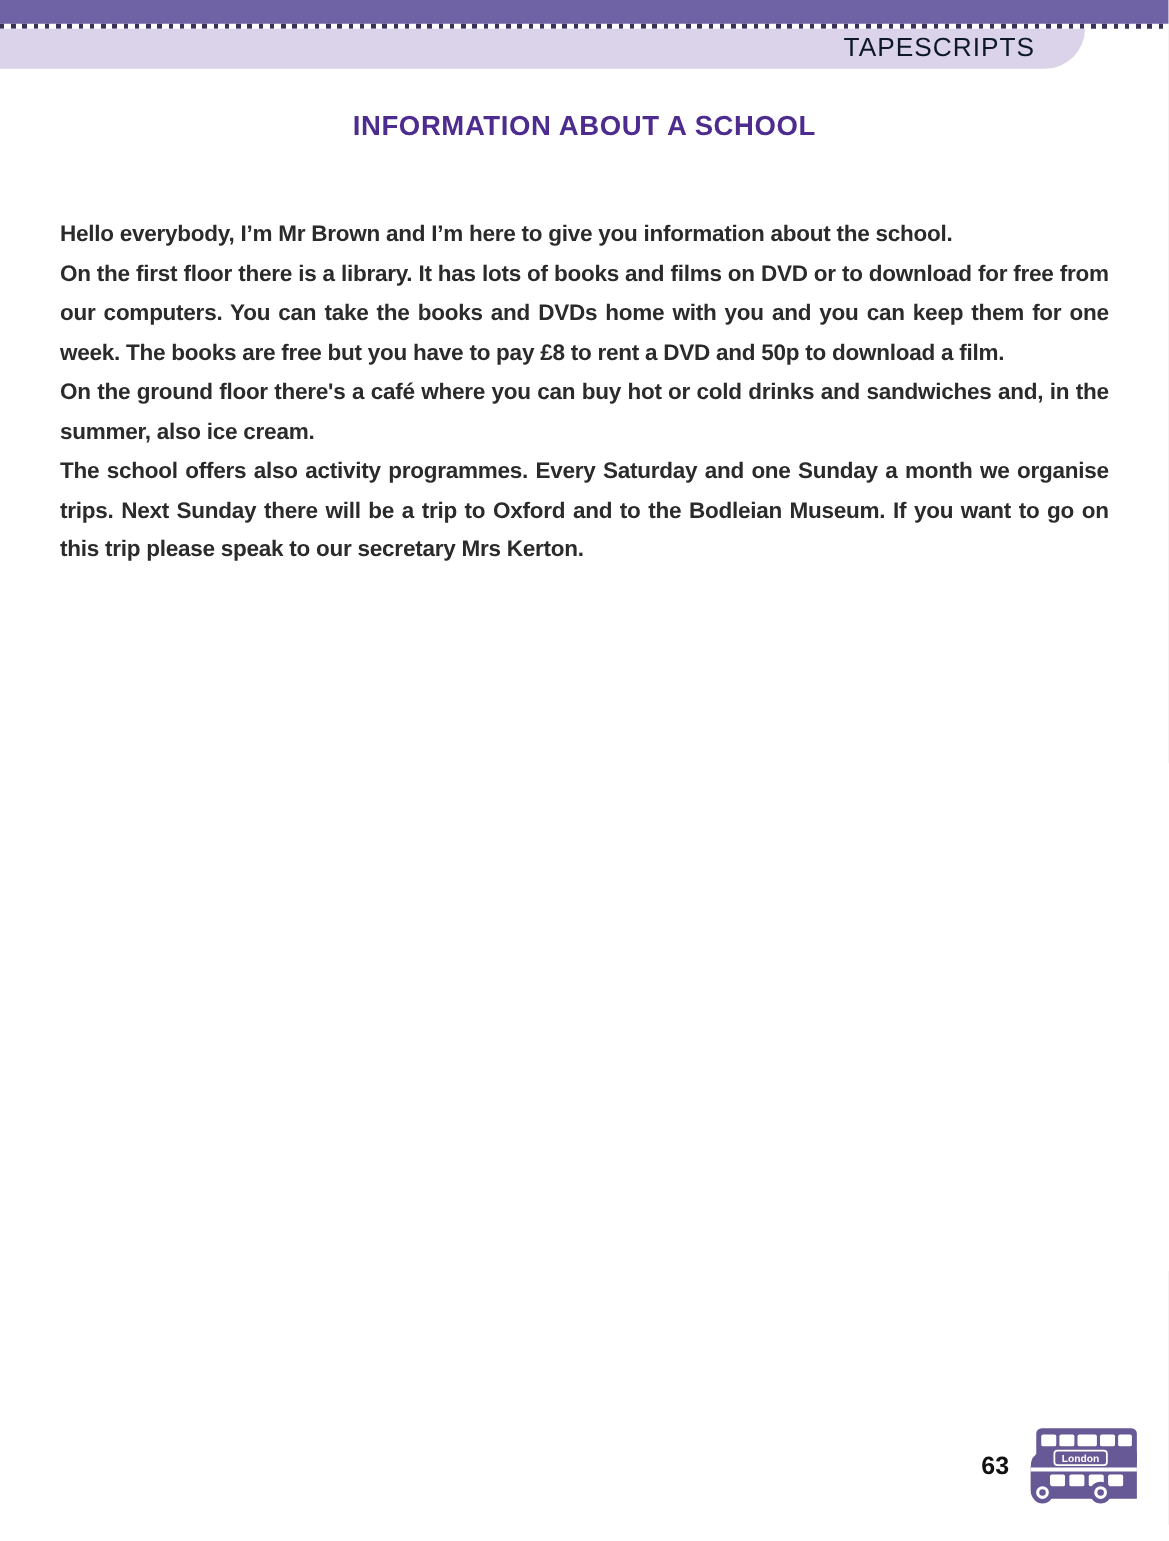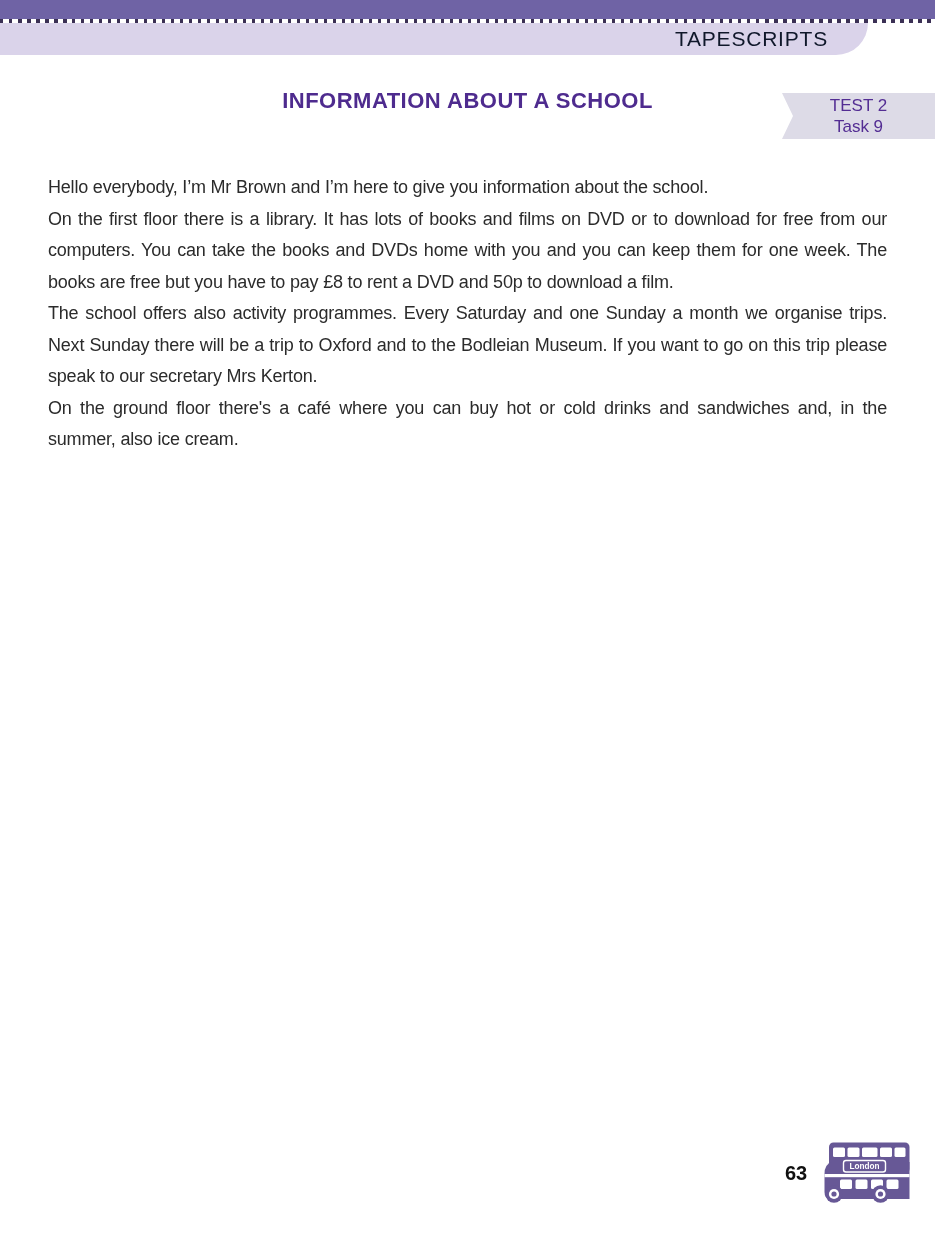--- a/index.html
+++ b/index.html
@@ -72,20 +72,21 @@
   
   .transcript {
     position: absolute;
     left: 48px; top: 172px;
     width: 839px;
     color: #2b2b2b;
     font-size: 18px;
     letter-spacing: -0.2px;
     line-height: 31.5px;
     text-align: justify;
+    font-weight: bold;
   }
   .transcript p { margin: 0; }
   
   .page-number {
     position: absolute;
     left: 785px; top: 1162px;
     font-size: 20px;
     font-weight: 600;
     color: #111111;
   }
@@ -101,30 +102,26 @@
 <div class="page">
 
   <div class="top-bar"></div>
   <div class="dotted-divider"></div>
   <div class="tapescripts-band">
     <span class="tapescripts-label">TAPESCRIPTS</span>
   </div>
 
   <h1 class="page-title">INFORMATION ABOUT A SCHOOL</h1>
 
-  <div class="task-badge">
-    <span>TEST 2</span>
-    <span>Task 9</span>
-  </div>
 
   <div class="transcript">
     <p>Hello everybody, I’m Mr Brown and I’m here to give you information about the school.</p>
     <p>On the first floor there is a library. It has lots of books and films on DVD or to download for free from our computers. You can take the books and DVDs home with you and you can keep them for one week. The books are free but you have to pay £8 to rent a DVD and 50p to download a film.</p>
+    <p>On the ground floor there's a café where you can buy hot or cold drinks and sandwiches and, in the summer, also ice cream.</p>
     <p>The school offers also activity programmes. Every Saturday and one Sunday a month we organise trips. Next Sunday there will be a trip to Oxford and to the Bodleian Museum. If you want to go on this trip please speak to our secretary Mrs Kerton.</p>
-    <p>On the ground floor there's a café where you can buy hot or cold drinks and sandwiches and, in the summer, also ice cream.</p>
   </div>
 
   <span class="page-number">63</span>
 
   <svg class="bus-icon" viewBox="0 0 92 63" xmlns="http://www.w3.org/2000/svg">
 
     <rect x="7" y="1.5" width="80.5" height="31" rx="4.5" fill="#675896"></rect>
     <path d="M 10 21 H 87.5 V 58 H 8 Q 2.5 58 2.5 51 V 33 Q 2.5 23 10 21 Z" fill="#675896"></path>
 
     <rect x="11" y="6.5" width="12" height="9.5" rx="1.5" fill="#ffffff"></rect>

